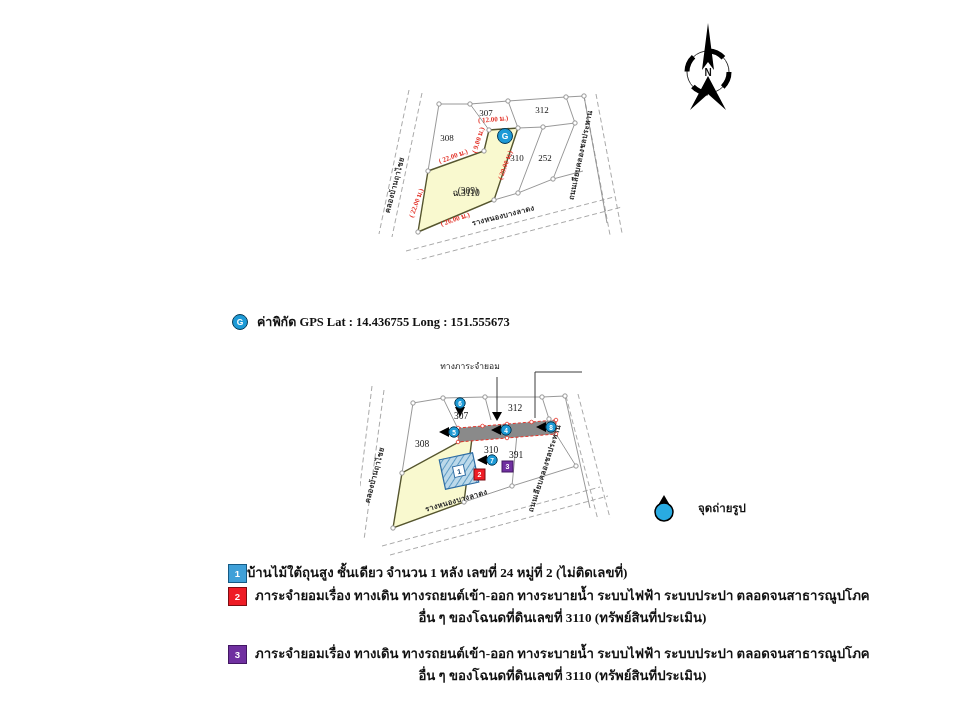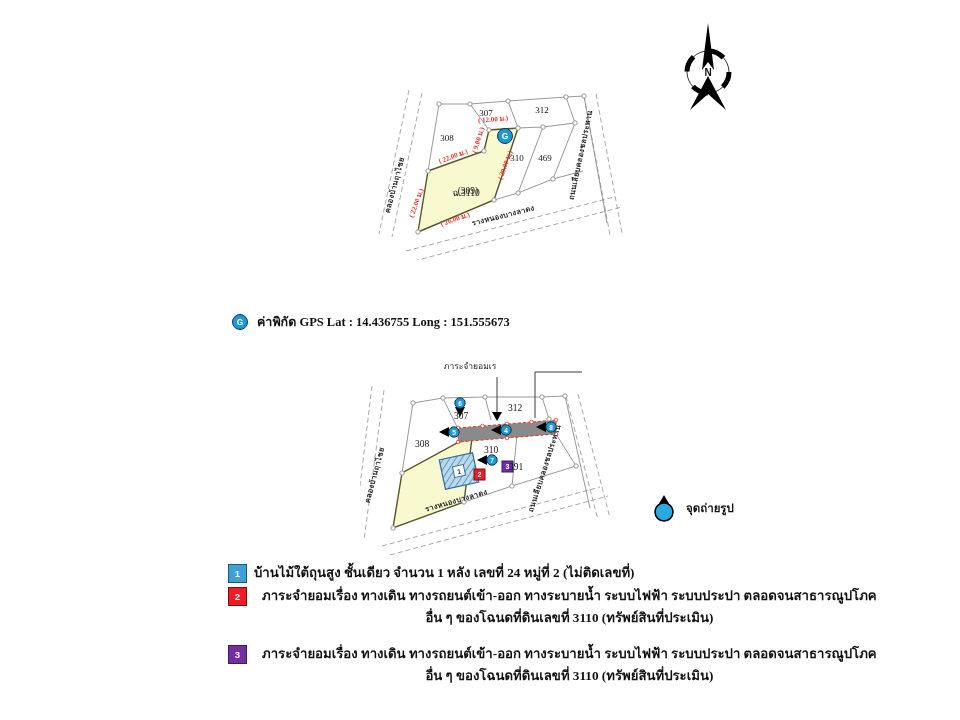--- a/index.html
+++ b/index.html
@@ -10,28 +10,28 @@
   .pnum{font-size:9px;}
   .pnum2{font-size:9.5px;}
   .dim{color:#e3342a;font-size:7px;font-weight:bold;}
   .road{font-size:7.5px;color:#2b2b2b;font-weight:bold;letter-spacing:.3px;}
   .gmark{width:14px;height:14px;border-radius:50%;background:#1d9ad6;border:1.5px solid #083a55;
          color:#fff;font-size:8.5px;font-weight:bold;display:flex;align-items:center;justify-content:center;
          font-family:"Liberation Sans",sans-serif;}
   .gps-row{display:flex;align-items:center;gap:9px;font-size:12.5px;font-weight:bold;}
   .ann-box{background:#dbe5f1;border:2px solid #17365d;text-align:center;font-size:8.8px;font-weight:bold;
            line-height:1.55;padding:3px 2px;}
-  .legend{display:flex;align-items:center;gap:8px;font-size:11.5px;font-weight:bold;}
+  .legend{display:flex;align-items:center;gap:20px;font-size:11.5px;font-weight:bold;}
   .note-row{position:absolute;left:228px;display:flex;align-items:flex-start;}
   .note-sq{width:17px;height:17px;flex:0 0 17px;display:flex;align-items:center;justify-content:center;
            color:#fff;font-size:9.5px;font-weight:bold;font-family:"Liberation Sans",sans-serif;}
   .sq1{background:#3fa0d8;border:1px solid #155a84;}
   .sq2{background:#ee1c25;border:1px solid #7d0d12;}
   .sq3{background:#7030a0;border:1px solid #421763;}
-  .note-text{font-size:13.2px;font-weight:bold;line-height:22px;white-space:nowrap;margin-left:7px;}
+  .note-text{font-size:13.2px;font-weight:bold;line-height:22px;white-space:nowrap;}
   .note-line2{margin-left:8px;text-align:center;}
   svg text{font-family:"Liberation Sans",sans-serif;font-weight:bold;}
 </style>
 </head>
 <body>
 
 <div class="page">
 
   <div class="abs" style="left:678px;top:20px;width:60px;height:95px;">
     <svg width="60" height="95" viewBox="0 0 60 95">
@@ -80,21 +80,21 @@
           <circle cx="40" cy="147" r="2.2"></circle>
           <circle cx="165" cy="42" r="2.2"></circle>
         <circle cx="197" cy="38" r="2.2"></circle>
           <circle cx="140" cy="108" r="2.2"></circle>
           <circle cx="175" cy="94" r="2.2"></circle>
       </g>
     </svg>
     <div class="lbl pnum" style="left:108px;top:28px;">307</div>
     <div class="lbl pnum" style="left:69px;top:53px;">308</div>
     <div class="lbl pnum" style="left:139px;top:73px;">310</div>
-    <div class="lbl pnum" style="left:167px;top:73px;">469</div>
+    <div class="lbl pnum" style="left:167px;top:73px;">252</div>
     <div class="lbl pnum" style="left:164px;top:25px;">312</div>
     <div class="lbl" style="left:88px;top:93px;font-size:9.5px;margin-top:14px;">ฉ.3110</div>
     <div class="lbl" style="left:90px;top:106px;font-size:9.5px;">(309)</div>
     <div class="lbl dim" style="left:115px;top:34px;transform:translate(-50%,-50%) rotate(-5deg);">( 12.00 ม.)</div>
     <div class="lbl dim" style="left:100px;top:55px;transform:translate(-50%,-50%) rotate(-72deg);">( 9.00 ม.)</div>
     <div class="lbl dim" style="left:75px;top:71px;transform:translate(-50%,-50%) rotate(-20deg);">( 22.00 ม.)</div>
     <div class="lbl dim" style="left:127px;top:80px;transform:translate(-50%,-50%) rotate(-70deg);">( 29.00 ม.)</div>
     <div class="lbl dim" style="left:38px;top:118px;transform:translate(-50%,-50%) rotate(-70deg);">( 22.00 ม.)</div>
     <div class="lbl dim" style="left:77px;top:134px;transform:translate(-50%,-50%) rotate(-19deg);">( 26.00 ม.)</div>
     <div class="gmark abs" style="left:119px;top:43px;">G</div>
@@ -202,26 +202,26 @@
         </g>
       </g>
 
       <g font-size="7" fill="#ffffff">
         <rect x="114" y="119" width="11" height="11" fill="#ee1c25" stroke="#7d0d12" stroke-width="1"></rect>
         <text x="119.5" y="127.3" text-anchor="middle">2</text>
         <rect x="142" y="111" width="11" height="11" fill="#7030a0" stroke="#421763" stroke-width="1"></rect>
         <text x="147.5" y="119.3" text-anchor="middle">3</text>
       </g>
     </svg>
-    <div class="lbl" style="left:110px;top:16px;font-size:8.5px;">ภาระจำยอมเร</div>
+    <div class="lbl" style="left:110px;top:16px;font-size:8.5px;">ทางภาระจำยอม</div>
     <div class="lbl pnum2" style="left:101px;top:66px;">307</div>
     <div class="lbl pnum2" style="left:155px;top:58px;">312</div>
     <div class="lbl pnum2" style="left:62px;top:94px;">308</div>
     <div class="lbl pnum2" style="left:131px;top:100px;">310</div>
-    <div class="lbl pnum2" style="left:156px;top:117px;">391</div>
+    <div class="lbl pnum2" style="left:156px;top:105px;">391</div>
     <div class="lbl road" style="left:184px;top:118px;transform:translate(-50%,-50%) rotate(-72deg);">ถนนเลียบคลองชลประทาน</div>
     <div class="lbl road" style="left:96px;top:150px;transform:translate(-50%,-50%) rotate(-16deg);">รางหนองบางลาดง</div>
     <div class="lbl road" style="left:14px;top:125px;transform:translate(-50%,-50%) rotate(-75deg);">คลองบ้านฤาไชย</div>
   </div>
 
 
   <div class="abs legend" style="left:650px;top:492px;">
     <svg width="28" height="32" viewBox="0 0 28 32">
       <polygon points="7,15 21,15 14,3" fill="#000"></polygon>
       <circle cx="14" cy="20" r="9" fill="#29abe2" stroke="#000" stroke-width="1.5"></circle>

